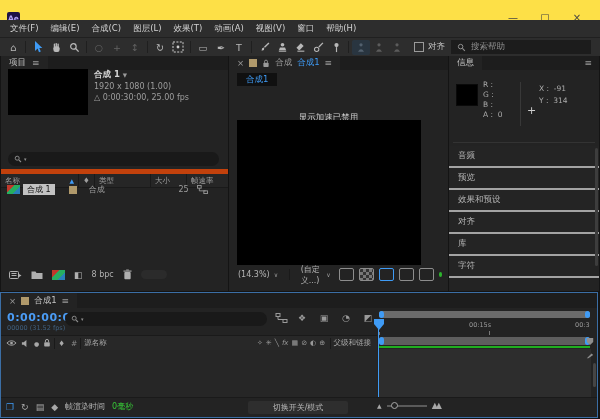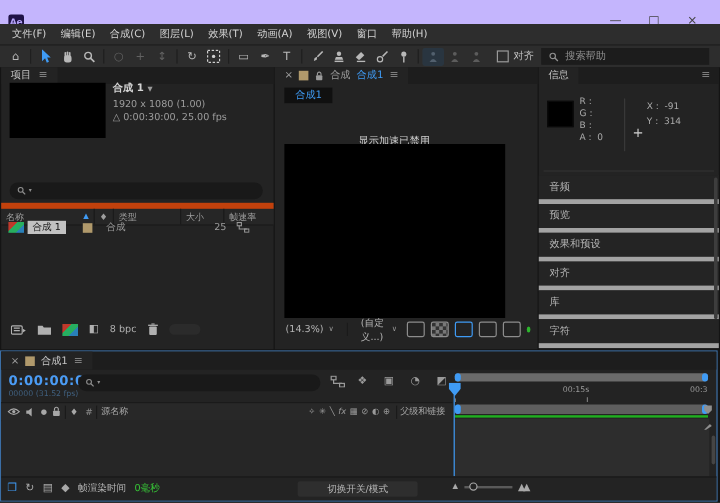--- a/index.html
+++ b/index.html
@@ -1,20 +1,20 @@
 <!DOCTYPE html>
 <html><head>
 <meta charset="utf-8">
 <style>
   html,body{margin:0;padding:0;background:#555;}
   #root{position:relative;width:600px;height:419px;background:#141414;overflow:hidden;
         font-family:"DejaVu Sans","Liberation Sans",sans-serif;color:#c8c8c8;
         -webkit-font-smoothing:antialiased;}
   
-  .titlebar{position:absolute;top:0;left:0;right:0;height:36px;background:#c4b5fd;color:#1a1a1a;
+  .titlebar{position:absolute;top:0;left:0;right:0;height:36px;background:#fde047;color:#1a1a1a;
             display:flex;align-items:center;padding:0 7px;gap:6px;font-size:9.5px;}
   .ae-badge{width:13px;height:13px;border-radius:2px;background:#1f1247;color:#b4a3f7;
             font-size:7.5px;font-weight:bold;display:flex;align-items:center;justify-content:center;flex:0 0 auto;}
   .wctl{margin-left:auto;display:flex;}
   .wctl span{width:32px;text-align:center;font-size:10px;color:#444;line-height:20px;}
   
   .menubar{position:absolute;top:20px;left:0;right:0;height:17px;background:#2d2d2d;
            display:flex;align-items:center;padding-left:4px;font-size:8.5px;color:#d2d2d2;}
   .menubar span{padding:0 6px;}
   
@@ -49,21 +49,21 @@
           font-size:8.5px;display:flex;align-items:center;padding:0 9px;}
   .viewport{position:absolute;left:8px;top:64px;width:184px;height:145px;background:#000;}
   .vw-msg{position:absolute;left:0;right:20px;top:56px;text-align:center;font-size:8.5px;color:#cfcfcf;}
   .vw-bar{position:absolute;left:0;right:0;top:210px;height:17px;display:flex;align-items:center;
           gap:5px;padding:0 6px;font-size:8px;color:#b5b5b5;}
   .ddl{display:flex;align-items:center;gap:4px;padding:0 3px;height:13px;}
   .vw-ic{width:13px;height:11px;border:1px solid #8d8d8d;border-radius:2px;flex:0 0 auto;}
   .vw-ic.blue{border-color:#3f9bf5;}
   
   .ilab{font-size:7.5px;color:#ababab;line-height:10px;white-space:pre;}
-  .irow{height:20px;background:#242424;border-bottom:4px solid #a3a3a3;display:flex;align-items:center;
+  .irow{height:20px;background:#242424;border-bottom:2px solid #a3a3a3;display:flex;align-items:center;
         padding-left:9px;font-size:8.5px;color:#b5b5b5;}
   
   #timeline{position:absolute;left:0;top:292px;width:598px;height:126px;border:1px solid #3b6ea5;
             background:#232323;box-sizing:border-box;}
   .tl-header{position:absolute;left:0;top:42px;width:376px;height:14px;background:#282828;
              border-top:1px solid #1a1a1a;border-bottom:1px solid #1a1a1a;display:flex;align-items:center;
              font-size:7.5px;color:#a8a8a8;}
   .tl-tracks-left{position:absolute;left:0;top:57px;width:376px;height:47px;background:#262626;}
   .tl-tracks-right{position:absolute;left:377px;top:56px;width:213px;height:48px;background:#2d2d2d;}
   .tl-footer{position:absolute;left:0;right:0;bottom:0;height:19px;background:#232323;

